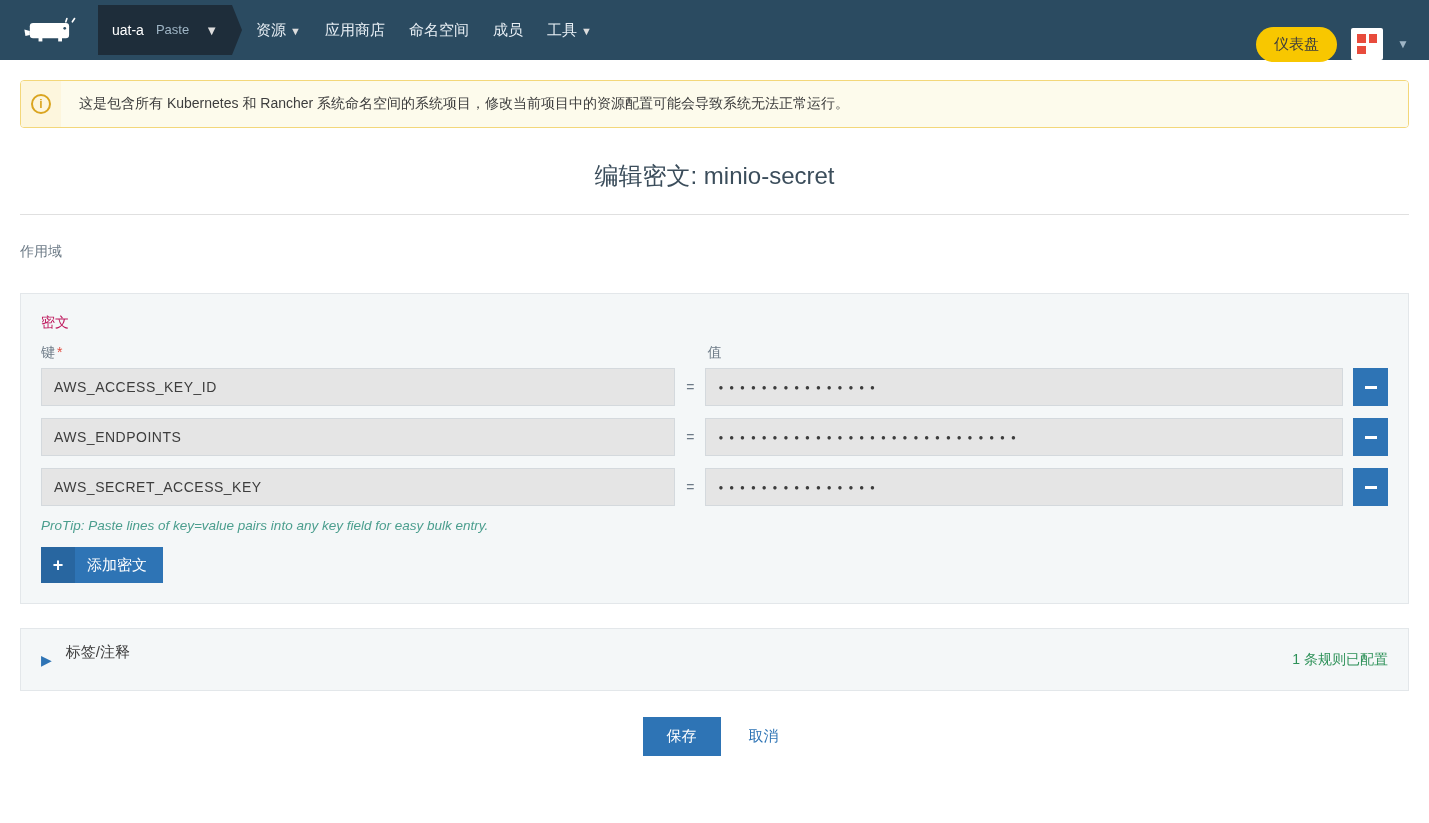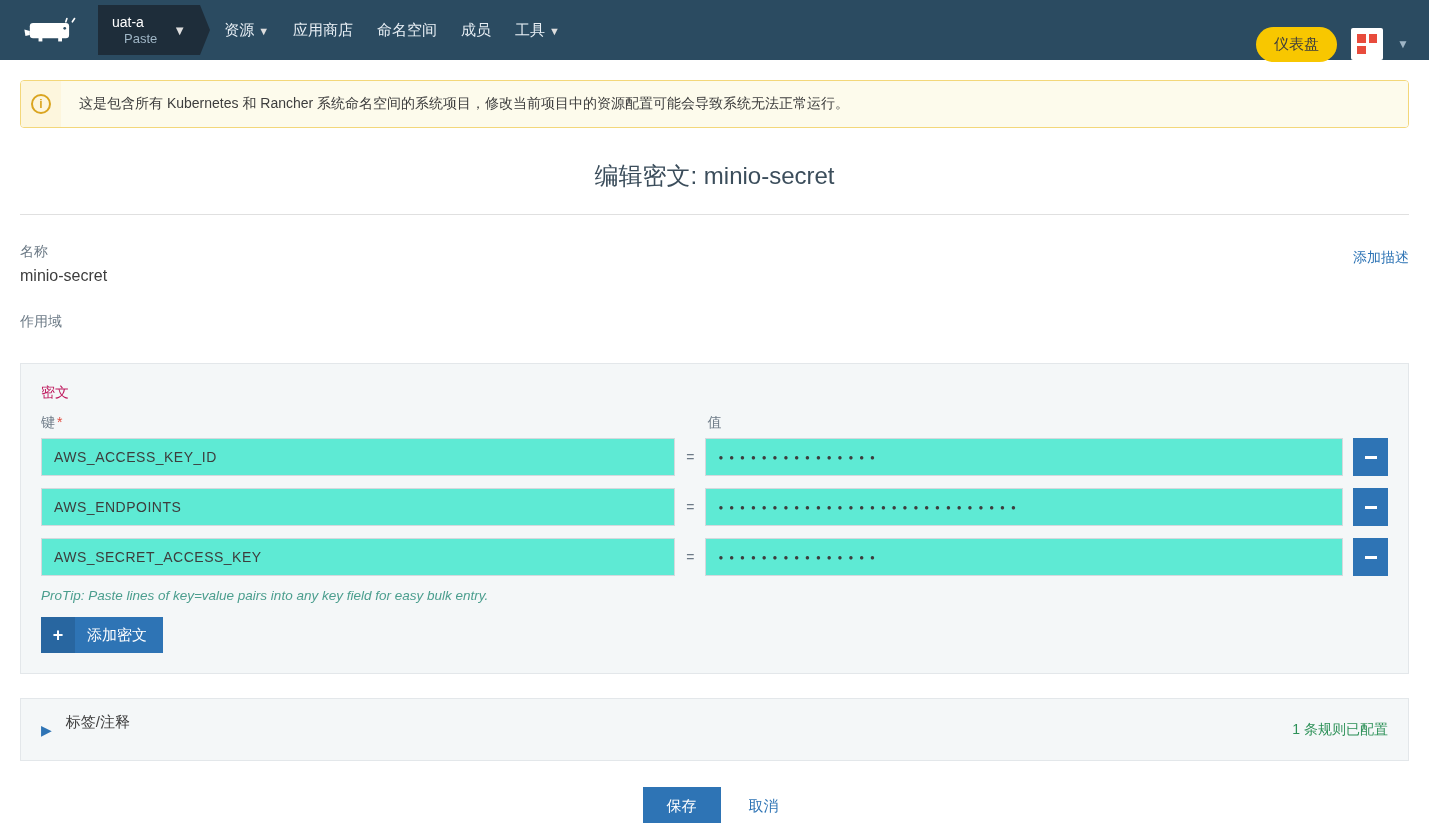--- a/index.html
+++ b/index.html
@@ -40,21 +40,21 @@
       content: "";
       position: absolute;
       right: -10px;
       top: 50%;
       transform: translateY(-50%);
       width: 0; height: 0;
       border-top: 25px solid transparent;
       border-bottom: 25px solid transparent;
       border-left: 10px solid #1e2d3a;
     }
-    .cluster-text { display: flex; flex-direction: column; margin-right: 16px; }
+    .cluster-text { display: flex; flex-direction: row; margin-right: 16px; }
     .cluster-name { font-size: 14px; color: #fff; line-height: 1.2; }
     .cluster-sub { font-size: 13px; color: #9fb5c5; line-height: 1.2; margin-left: 12px; }
     .chevron { color: #ddd; font-size: 13px; }
     
     .nav-items { display: flex; align-items: center; margin-left: 24px; gap: 24px; flex: 1; }
     .nav-item { color: #e8eff5; font-size: 15px; cursor: pointer; display: flex; align-items: center; gap: 4px; }
     .nav-item .chevron { font-size: 11px; margin-top: 2px; }
     
     .header-right { display: flex; align-items: center; gap: 14px; margin-top: 28px; }
     .dashboard-btn {
@@ -143,21 +143,21 @@
     .panel-title { color: #be185d; font-size: 14px; margin-bottom: 12px; }
     .kv-header { display: flex; gap: 6px; margin-bottom: 6px; }
     .kv-header-key { flex: 0 0 47.1%; color: #6c7a86; font-size: 14px; }
     .kv-header-val { flex: 1; color: #6c7a86; font-size: 14px; margin-left: 26px; }
     .required { color: #e04c3e; margin-left: 2px; }
     
     .kv-row { display: flex; align-items: center; gap: 10px; margin-bottom: 12px; }
     .kv-input {
       height: 38px;
       border: 1px solid #d4d9dd;
-      background: #5eead4;
+      background: #e5e5e5;
       padding: 0 12px;
       font-size: 14px;
       color: #3d3d3d;
       font-family: inherit;
       outline: none;
       letter-spacing: 0.5px;
     }
     .kv-key { flex: 0 0 47.1%; }
     .kv-eq { color: #6c7a86; width: 10px; text-align: center; }
     .kv-val { flex: 1; letter-spacing: 6px; font-size: 8px; }
@@ -296,27 +296,20 @@
 
   <div class="alert">
     <div class="alert-icon">
       <div class="alert-icon-inner">i</div>
     </div>
     <div class="alert-body">这是包含所有 Kubernetes 和 Rancher 系统命名空间的系统项目，修改当前项目中的资源配置可能会导致系统无法正常运行。</div>
   </div>
 
   <h1 class="page-title">编辑密文: minio-secret</h1>
 
-  <div class="field-section">
-    <div class="field-label-row">
-      <div class="field-label">名称</div>
-      <div class="link-action">添加描述</div>
-    </div>
-    <div class="field-value">minio-secret</div>
-  </div>
 
   <div class="field-section">
     <div class="field-label">作用域</div>
   </div>
 
   <div class="secrets-panel">
     <div class="panel-title">密文</div>
     <div class="kv-header">
       <div class="kv-header-key">
         <span>键</span><span class="required">*</span>

